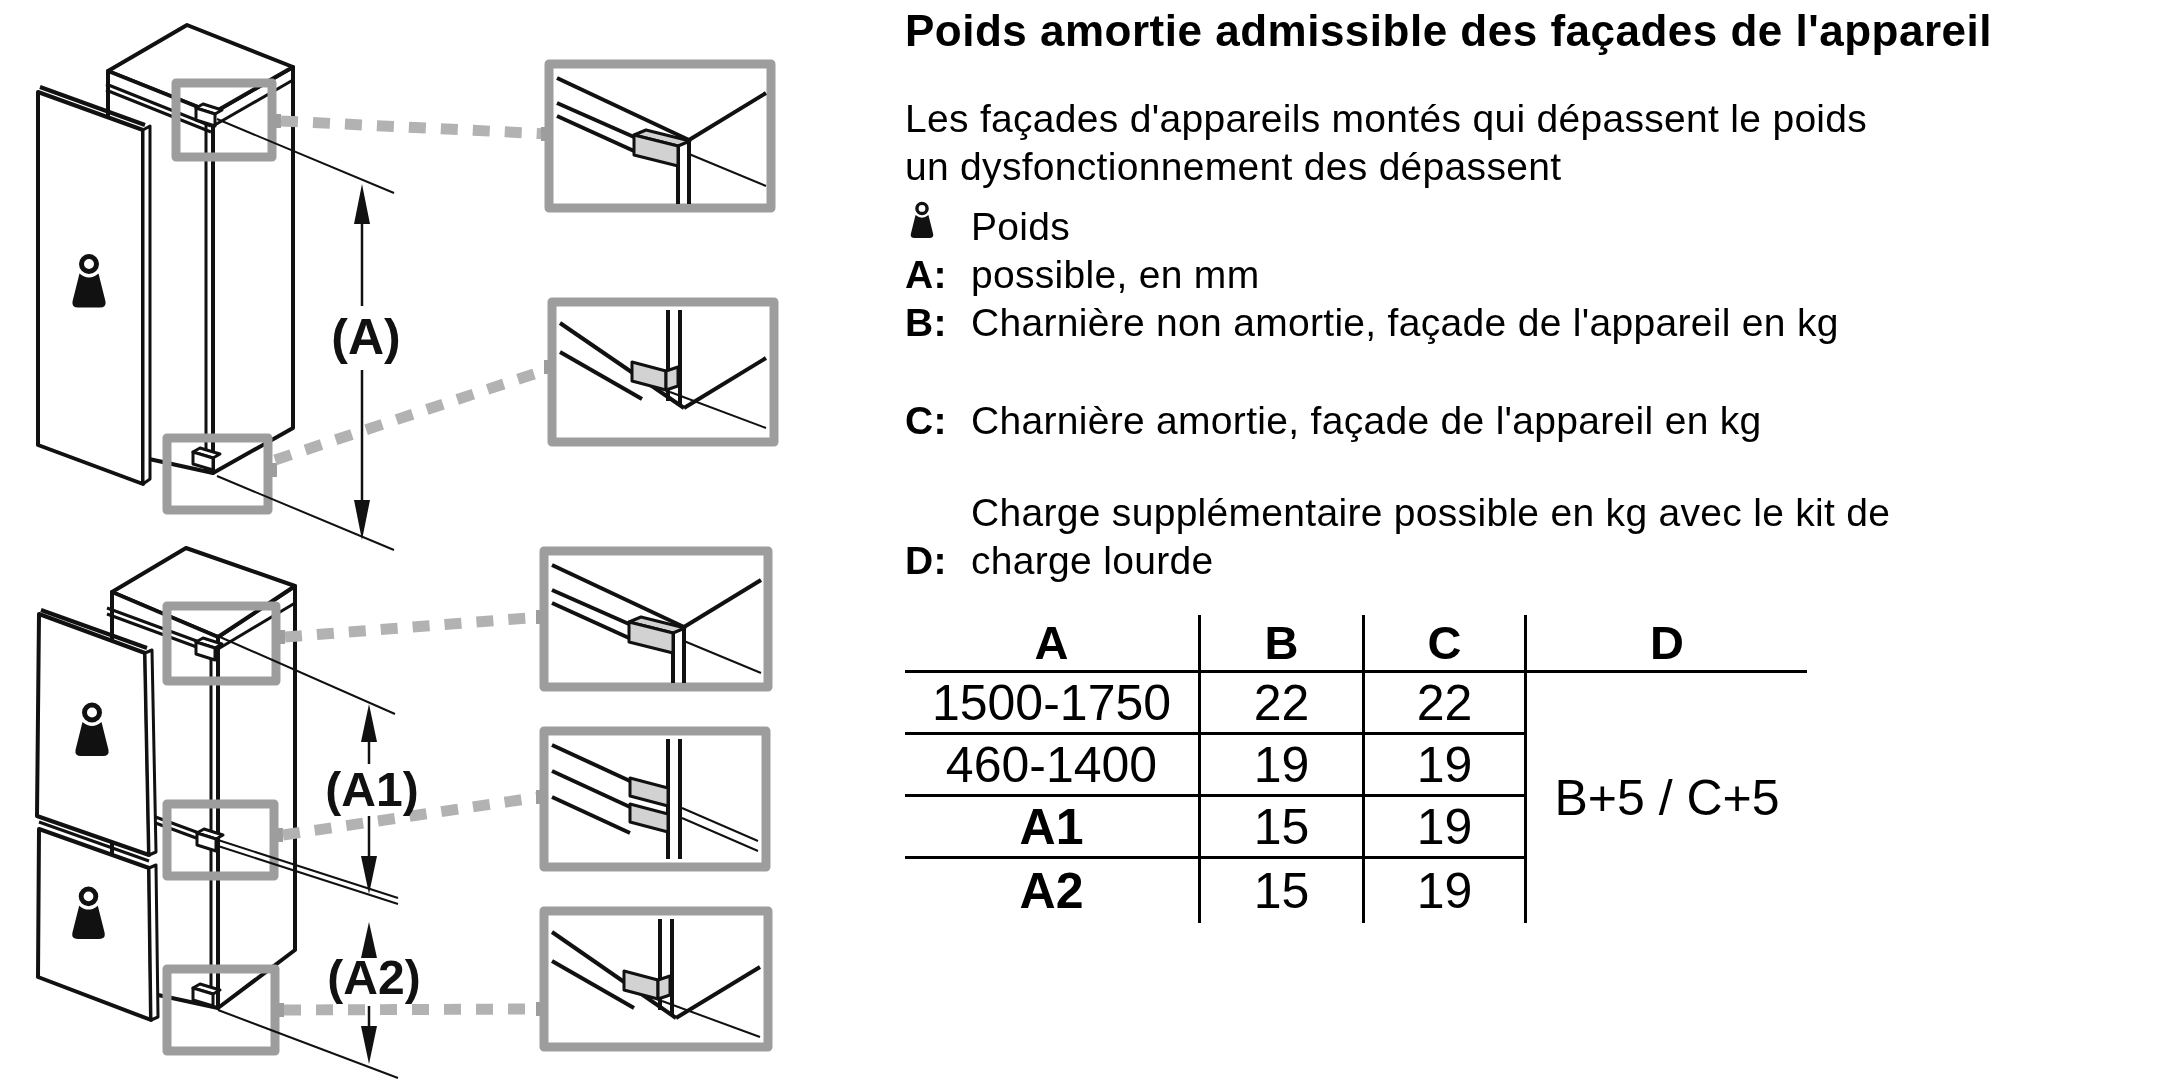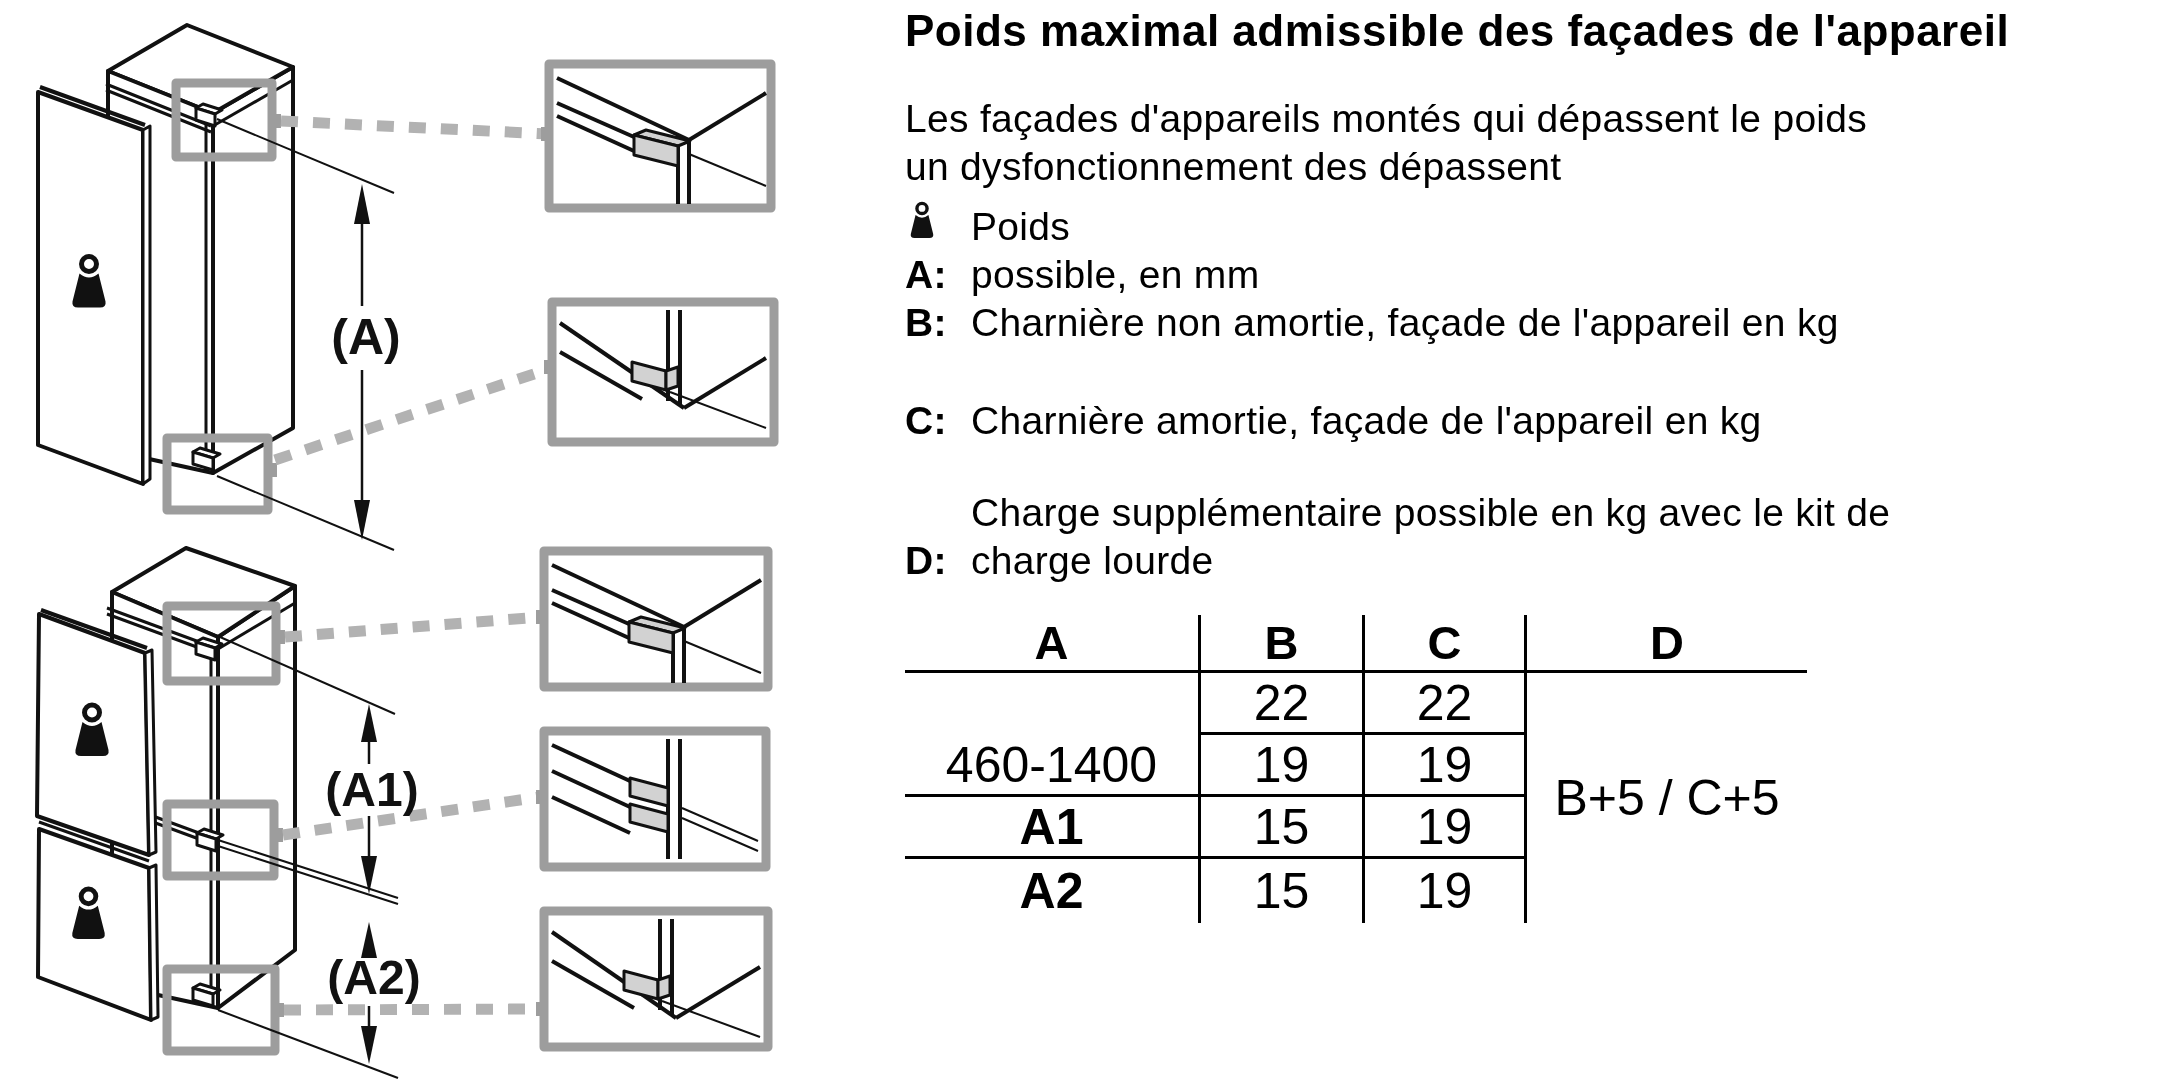--- a/index.html
+++ b/index.html
@@ -243,21 +243,21 @@
       <g fill="#d2d2d2" stroke="#111" stroke-width="3">
         <polygon points="624,971 658,980 658,999 624,990"></polygon>
         <polygon points="658,980 670,976 670,995 658,999"></polygon>
       </g>
       <line x1="662" y1="1001" x2="760" y2="1037" stroke="#111" stroke-width="2"></line>
     </g>
   </g>
 </svg>
 
 <div class="content">
-  <h1 class="title">Poids maximal admissible des façades de l'appareil</h1>
+  <h1 class="title">Poids amortie admissible des façades de l'appareil</h1>
 
   <div class="para">
     <div>Les façades d'appareils montés qui dépassent le poids</div>
     <div>un dysfonctionnement des dépassent</div>
   </div>
 
   <div class="legend">
     <div class="lrow">
       <span class="lab">
         <svg width="34" height="40" viewBox="0 0 100 118">
@@ -288,20 +288,21 @@
       </span>
     </div>
   </div>
 
   <div class="wtable">
     <div class="cell th ca r1">A</div>
     <div class="cell th vline cb r1">B</div>
     <div class="cell th vline cc r1">C</div>
     <div class="cell th vline cd r1">D</div>
 
+    <div class="cell rb ca r2">1500-1750</div>
     <div class="cell rb vline cb r2">22</div>
     <div class="cell rb vline cc r2">22</div>
 
     <div class="cell rb ca r3">460-1400</div>
     <div class="cell rb vline cb r3">19</div>
     <div class="cell rb vline cc r3">19</div>
 
     <div class="cell rb bold ca r4">A1</div>
     <div class="cell rb vline cb r4">15</div>
     <div class="cell rb vline cc r4">19</div>

